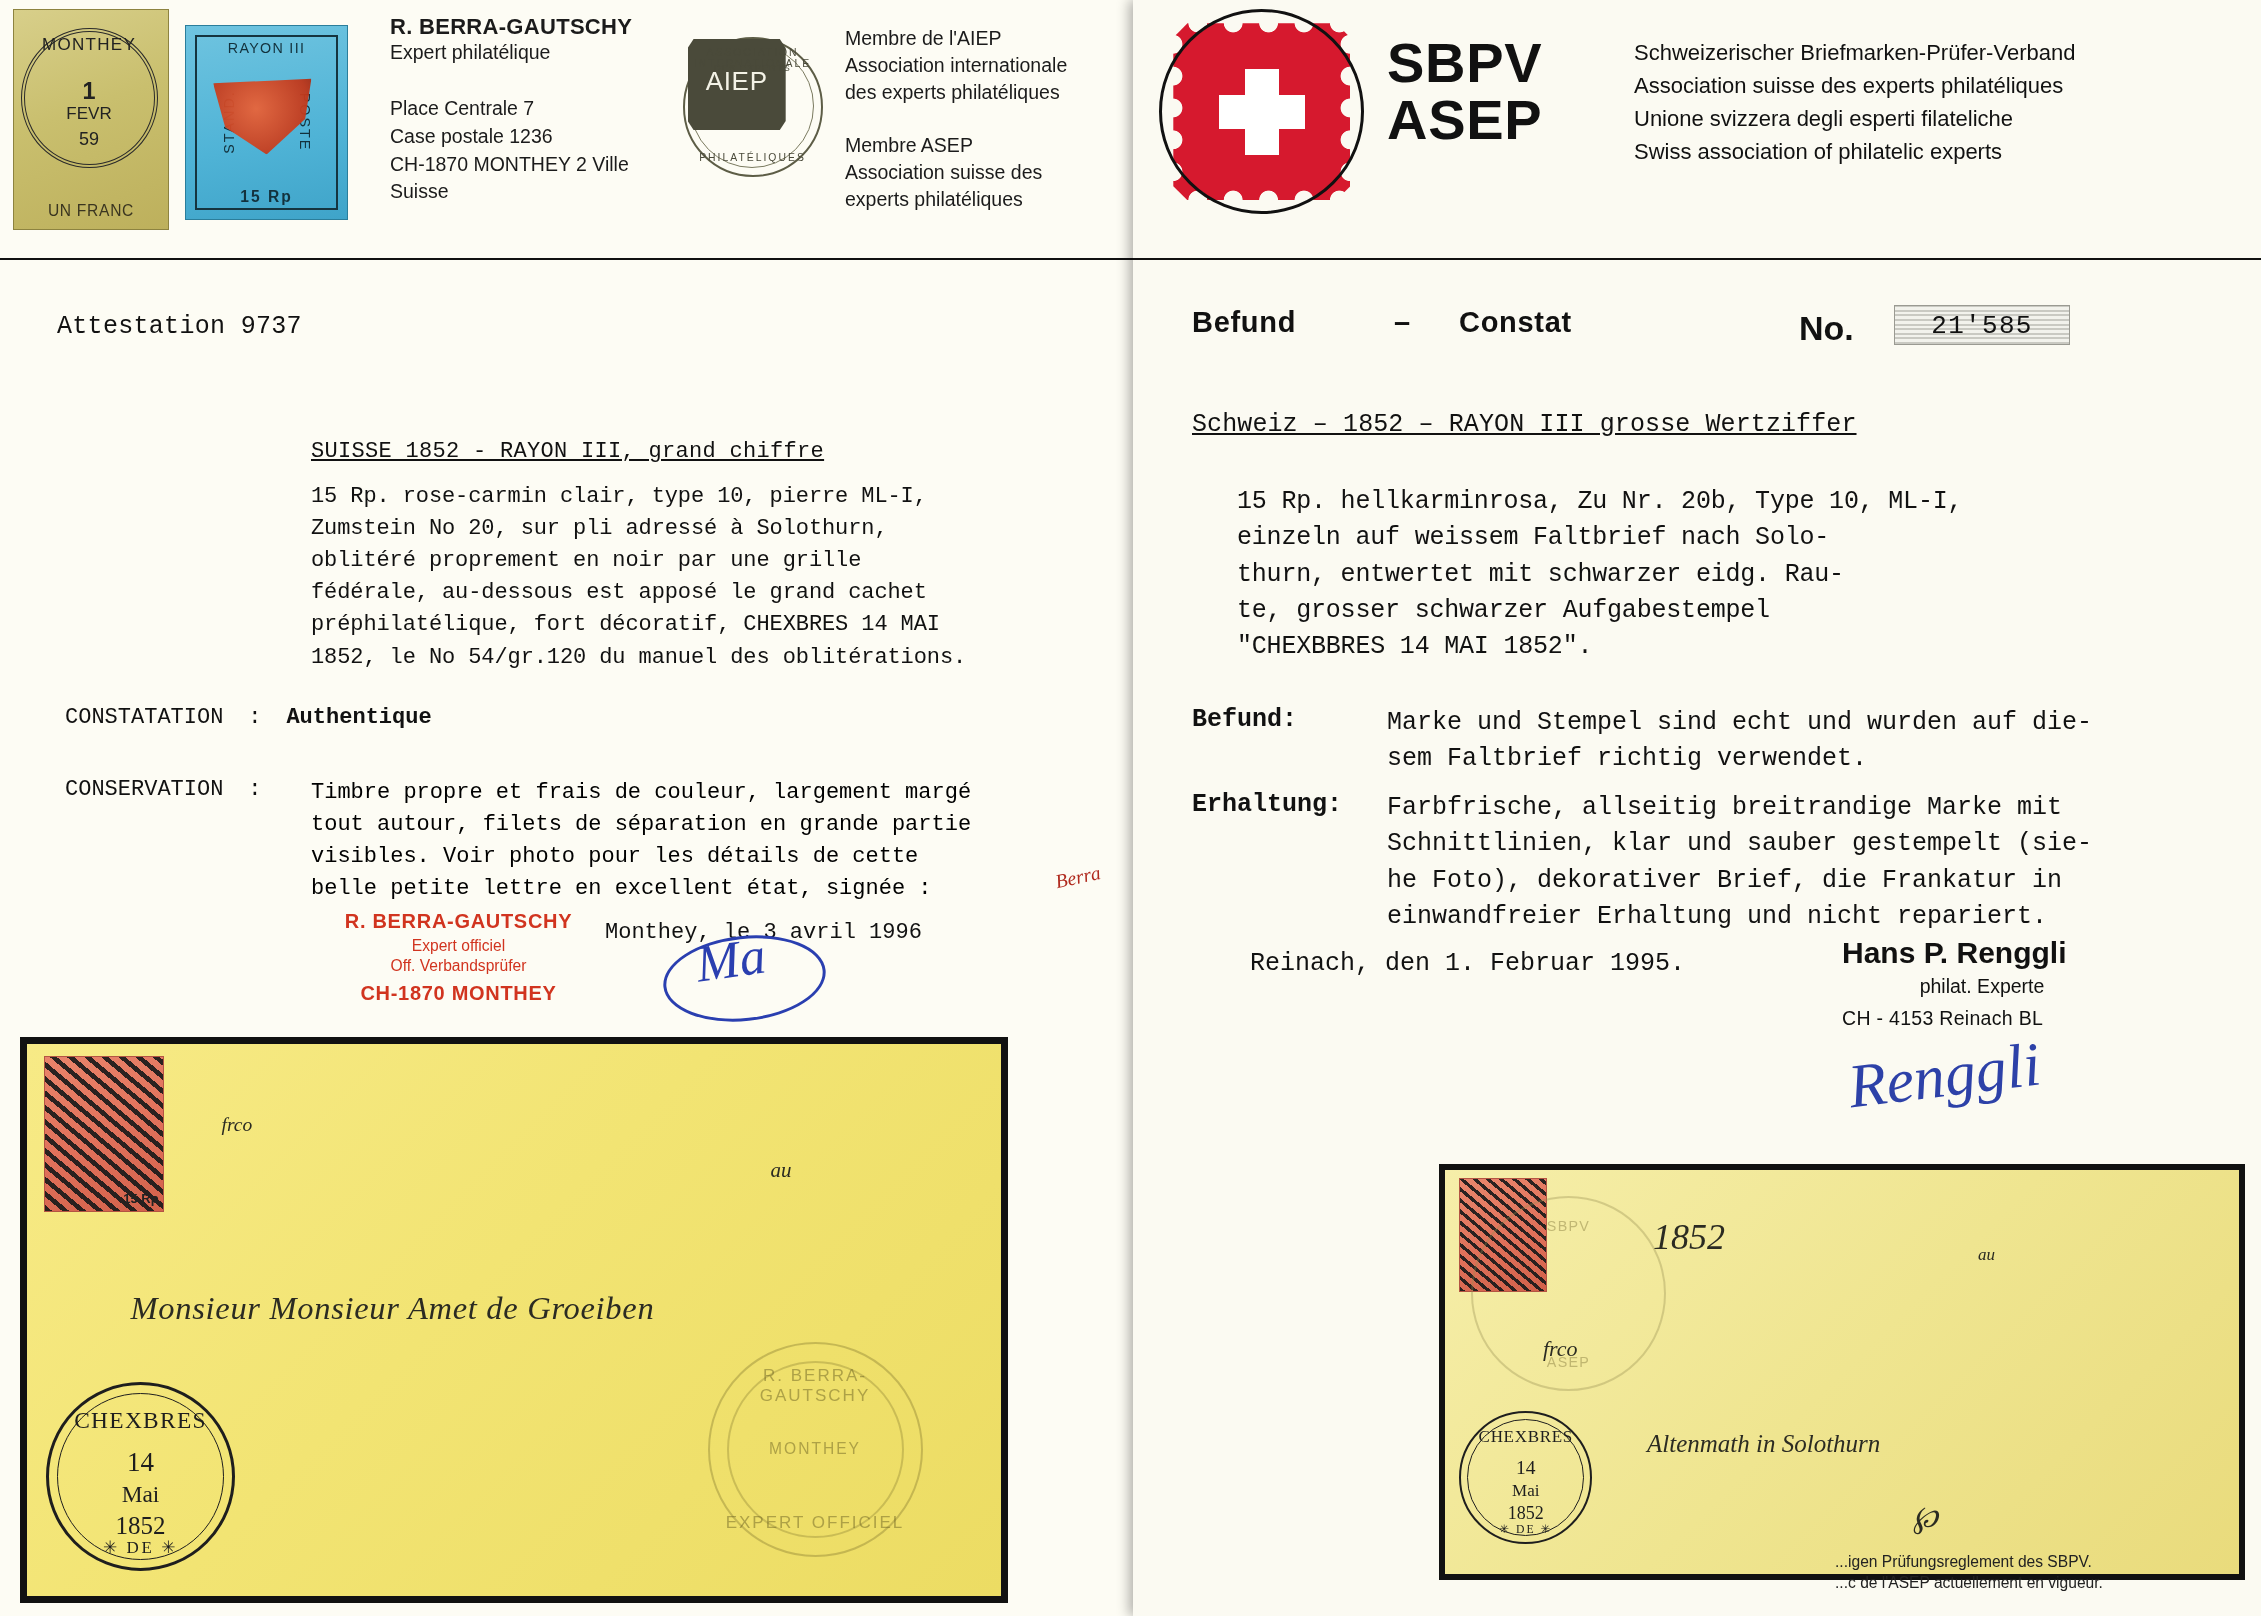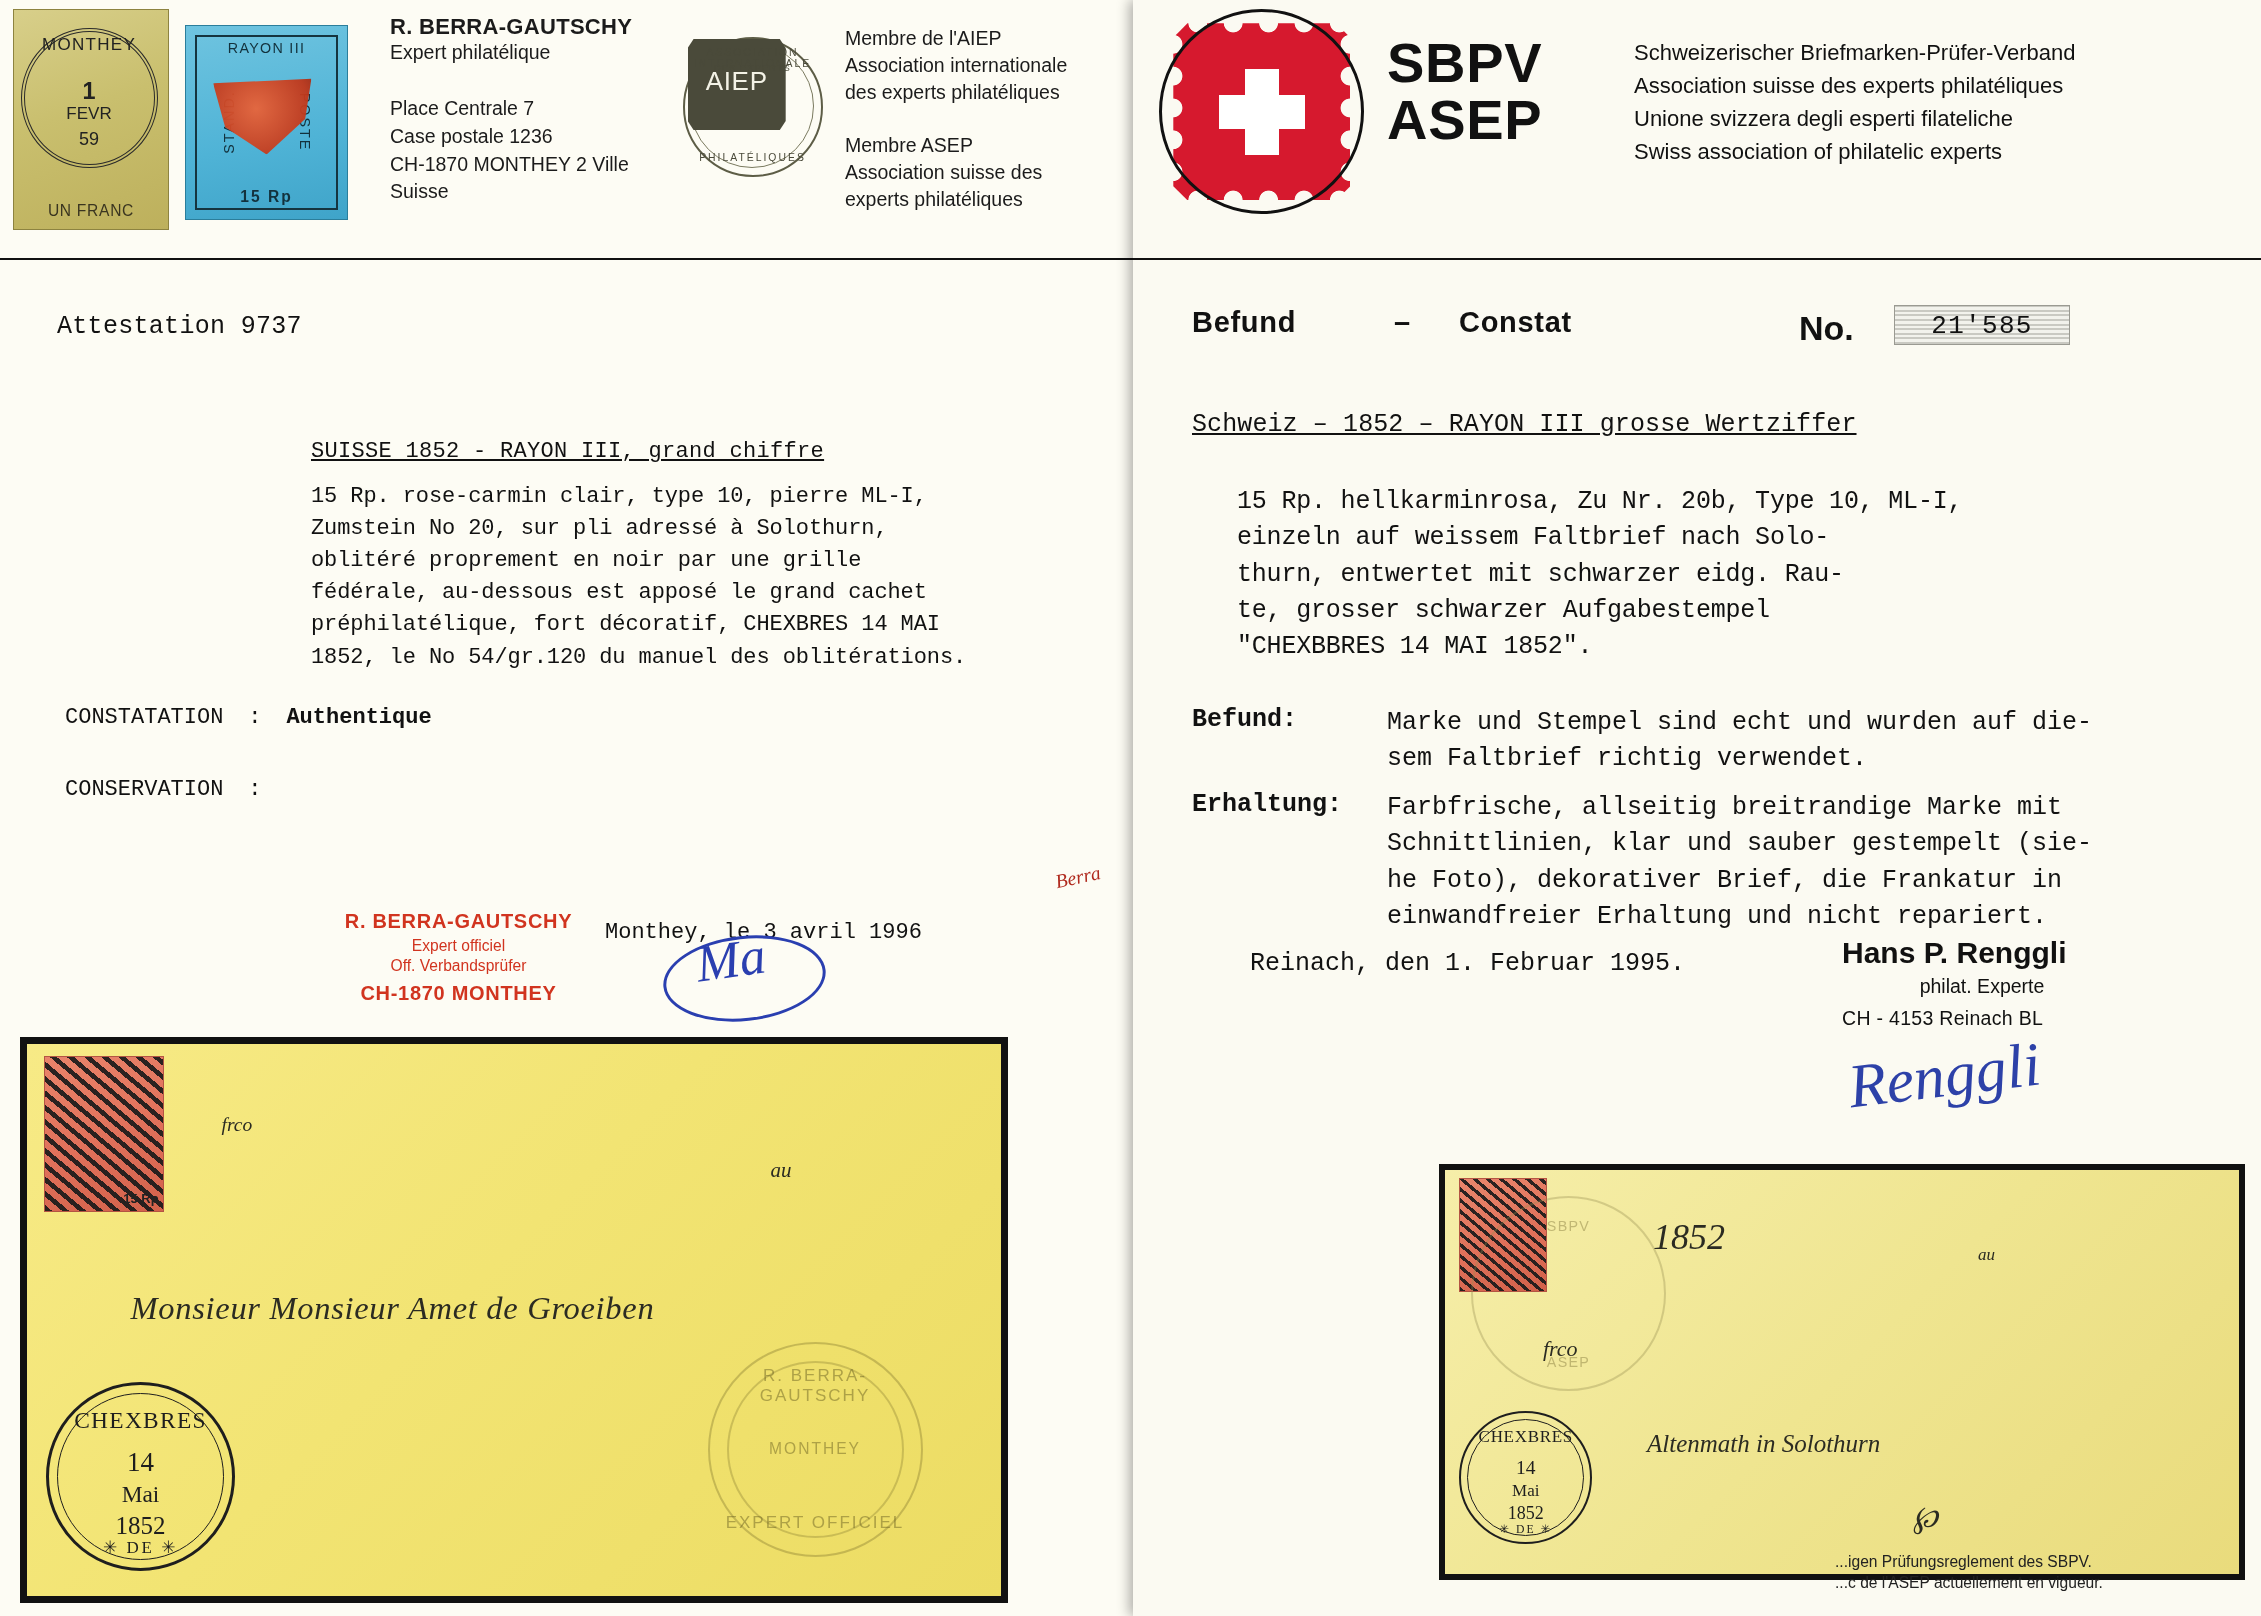--- a/index.html
+++ b/index.html
@@ -445,20 +445,24 @@
   <div class="lrow" id="row-constat">
     <span class="u">CONSTATATION</span>
     <span style="margin:0 11.7px">:</span>
     <span class="bld">Authentique</span>
   </div>
 
   <div class="lrow" id="row-conserv">
     <span class="u">CONSERVATION</span>
     <span style="margin:0 11.7px">:</span>
   </div>
+  <div id="conserv-text">Timbre propre et frais de couleur, largement margé
+tout autour, filets de séparation en grande partie
+visibles. Voir photo pour les détails de cette
+belle petite lettre en excellent état, signée :</div>
 
   <div id="sig-scribble-fr">Berra</div>
 
   <div id="place-date-fr">Monthey, le 3 avril 1996</div>
 
   <div id="red-stamp">
     <div class="l1">R. BERRA-GAUTSCHY</div>
     <div class="l2">Expert officiel</div>
     <div class="l3">Off. Verbandsprüfer</div>
     <div class="l4">CH-1870 MONTHEY</div>

